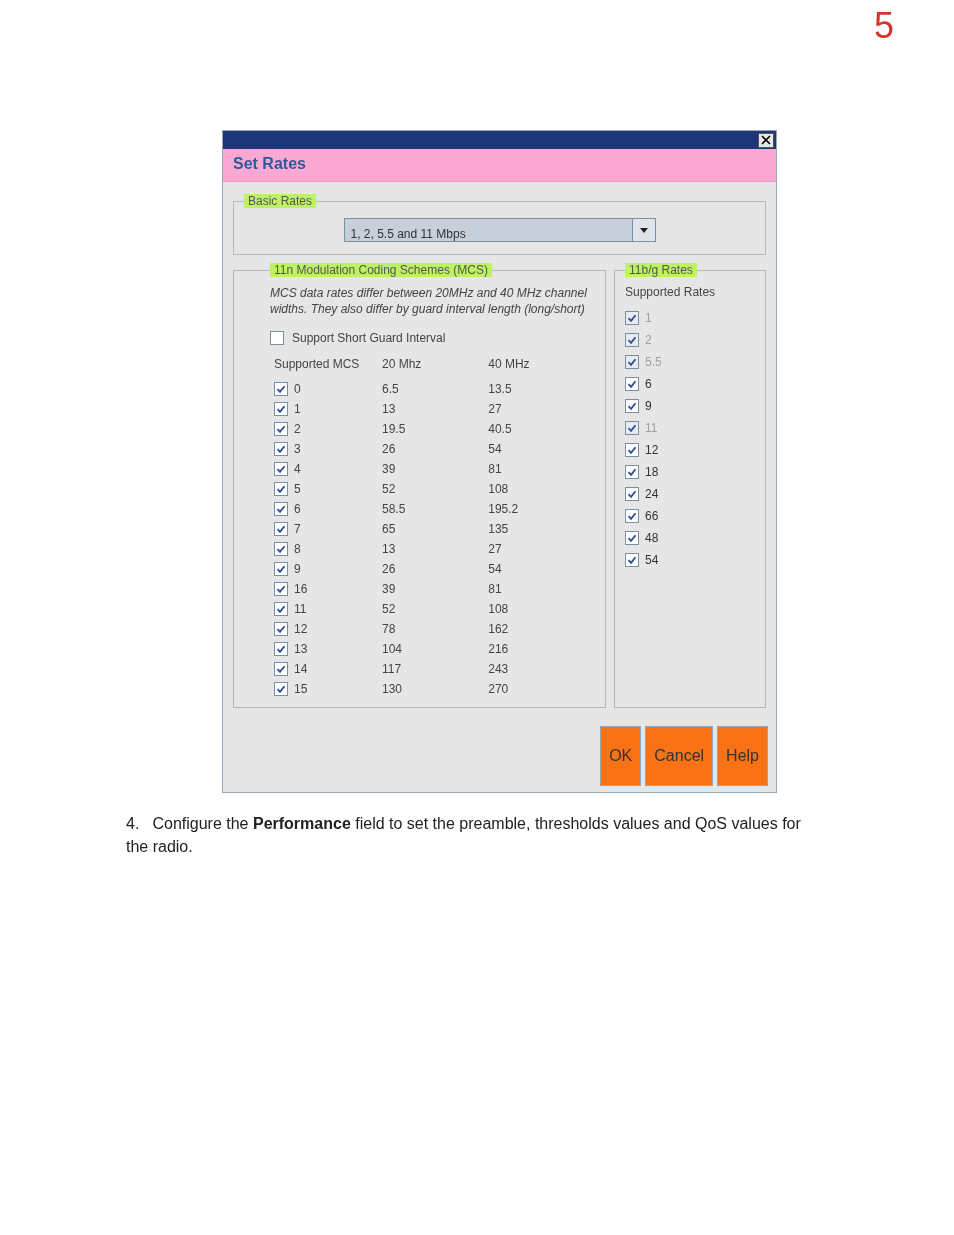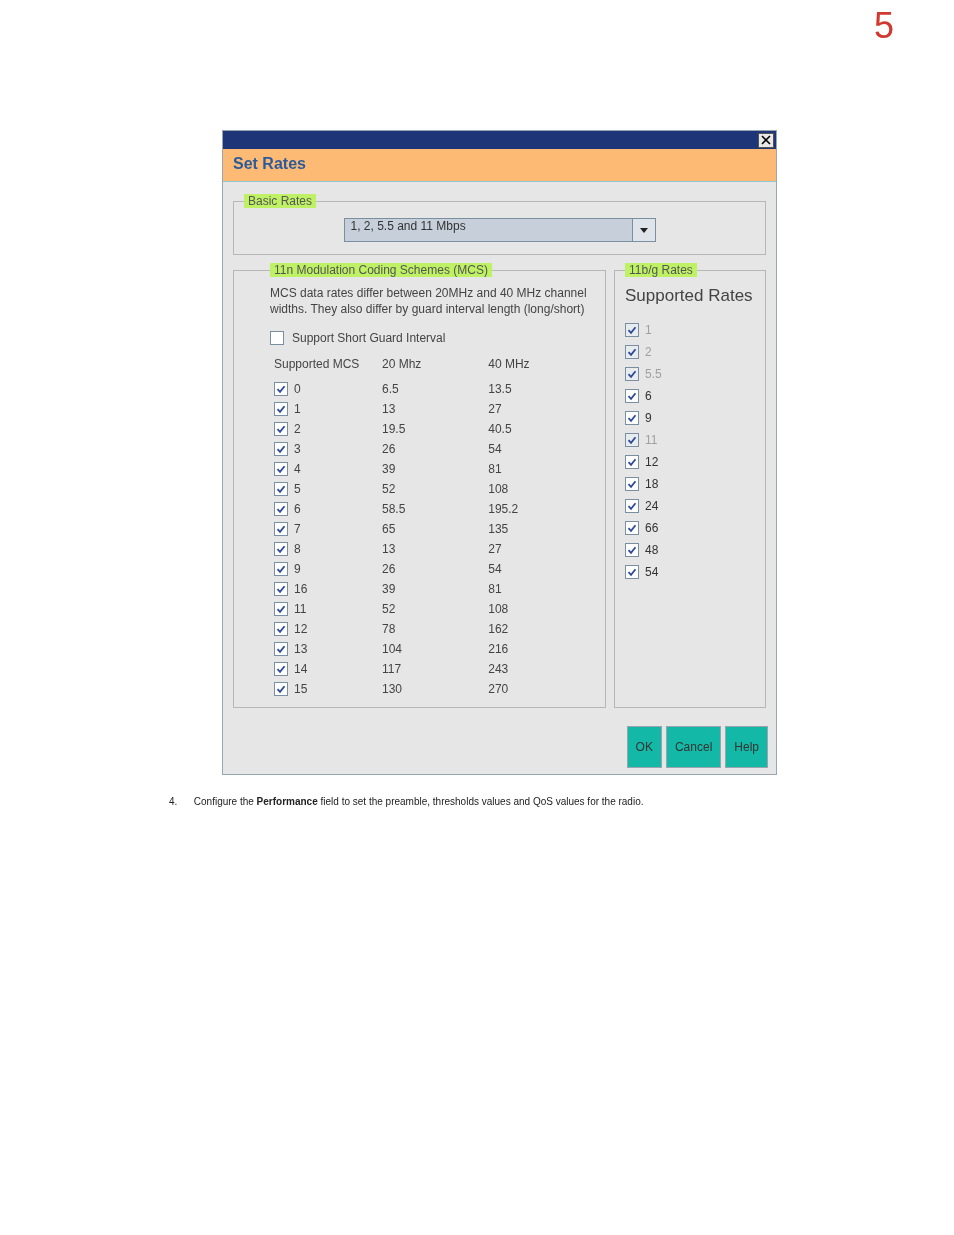--- a/index.html
+++ b/index.html
@@ -50,21 +50,21 @@
     align-items: center;
     justify-content: center;
     font-weight: bold;
     font-size: 12px;
     line-height: 1;
     color: #000;
     cursor: pointer;
     box-sizing: border-box;
   }
   .dlg-header {
-    background: #fdba74;
+    background: #f9a8d4;
     padding: 6px 10px 8px;
     border-bottom: 1px solid #8fc6d2;
   }
   .dlg-title {
     color: #2c5b9c;
     font-weight: bold;
     font-size: 16px;
   }
   .dlg-body {
     padding: 8px 10px;
@@ -81,21 +81,21 @@
     padding: 0 4px;
     background: #bef264;
   }
   .select-wrap {
     display: flex;
     justify-content: center;
     margin: 2px 0 4px;
   }
   .faux-select {
     display: flex;
-    align-items: flex-start;
+    align-items: flex-end;
     border: 1px solid #7a8fa0;
     background: #c6cfda;
     width: 310px;
     height: 22px;
     cursor: pointer;
   }
   .faux-select .sel-text {
     flex: 1;
     padding: 0 6px;
     font-size: 12px;
@@ -126,20 +126,21 @@
   }
   .rates-field {
     width: 130px;
   }
   .note {
     font-size: 12px;
     color: #444;
     line-height: 1.35;
     margin-bottom: 14px;
     max-width: 380px;
+    font-style: italic;
   }
   .sgiline {
     display: flex;
     align-items: flex-end;
     gap: 8px;
     margin-bottom: 10px;
     font-size: 12px;
     color: #444;
   }
   .chk {
@@ -178,53 +179,53 @@
   .mcs-table td {
     padding: 3px 4px;
     vertical-align: middle;
   }
   .mcs-table td.cb {
     display: flex;
     align-items: center;
     gap: 6px;
   }
   .rates-title {
-    font-size: 17px;
+    font-size: 12px;
     color: #444;
-    margin-bottom: 12px;
+    margin-bottom: 6px;
     line-height: 1.3;
   }
   .rate-row {
     display: flex;
     align-items: center;
     gap: 6px;
     padding: 4px 0;
     font-size: 12px;
   }
   .rate-row .lbl.disabled {
     color: #a0a0a0;
   }
   .dlg-footer {
     display: flex;
     justify-content: flex-end;
     gap: 4px;
     padding: 6px 8px;
   }
   .btn {
-    background: #14b8a6;
+    background: #f97316;
     border: 1px solid #9aa4ae;
-    padding: 13px 8px;
-    font-size: 12px;
+    padding: 20px 8px;
+    font-size: 16px;
     color: #333;
     cursor: pointer;
   }
   .step {
-    margin-left: 109px;
+    margin-left: 66px;
     width: 680px;
-    font-size: 10px;
+    font-size: 16px;
     color: #222;
     line-height: 1.4;
   }
   .step .num {
     display: inline-block;
     width: 22px;
   }
   .step b { font-weight: bold; }
 </style>
 </head>

